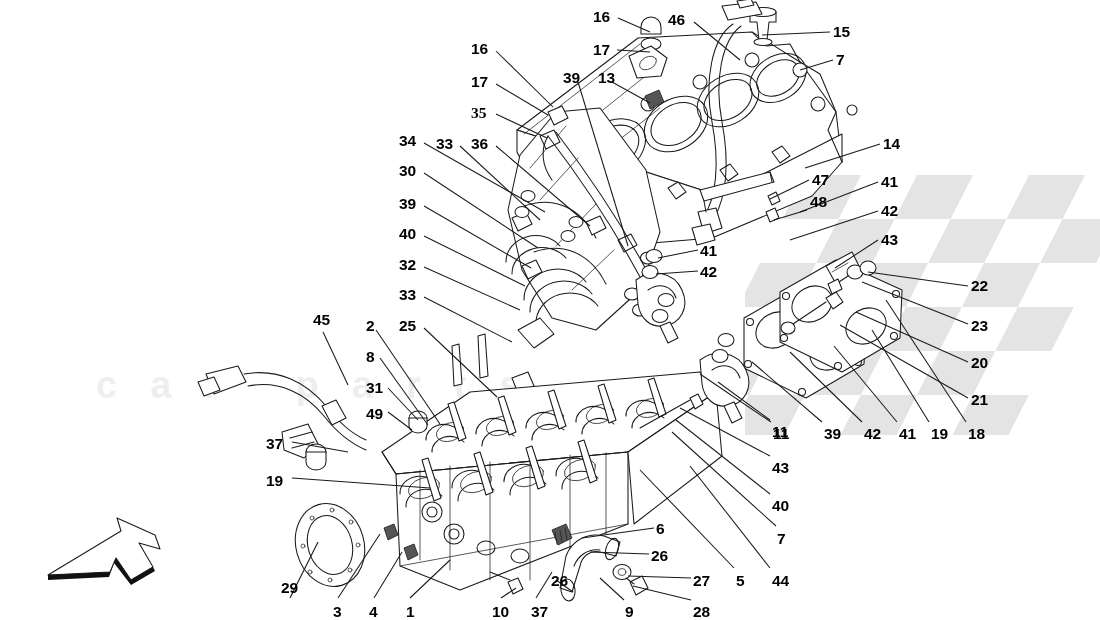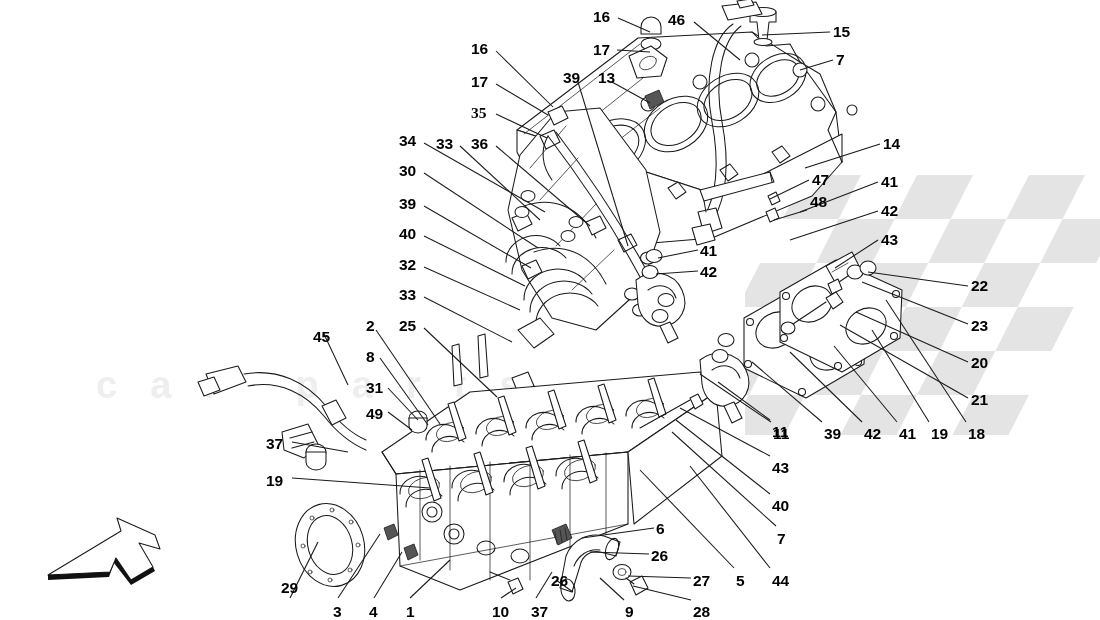--- a/index.html
+++ b/index.html
@@ -471,21 +471,21 @@
       <div class="cal" style="left: 810px; top: 194px;">48</div>
       <div class="cal" style="left: 881px; top: 203px;">42</div>
       <div class="cal" style="left: 399px; top: 226px;">40</div>
       <div class="cal" style="left: 881px; top: 232px;">43</div>
       <div class="cal" style="left: 700px; top: 243px;">41</div>
       <div class="cal" style="left: 399px; top: 257px;">32</div>
       <div class="cal" style="left: 700px; top: 264px;">42</div>
       <div class="cal" style="left: 971px; top: 278px;">22</div>
       <div class="cal" style="left: 399px; top: 287px;">33</div>
       <div class="cal" style="left: 971px; top: 318px;">23</div>
-      <div class="cal" style="left: 313px; top: 329px;">45</div>
+      <div class="cal" style="left: 313px; top: 312px;">45</div>
       <div class="cal" style="left: 366px; top: 318px;">2</div>
       <div class="cal" style="left: 399px; top: 318px;">25</div>
       <div class="cal" style="left: 971px; top: 355px;">20</div>
       <div class="cal" style="left: 366px; top: 349px;">8</div>
       <div class="cal" style="left: 971px; top: 392px;">21</div>
       <div class="cal" style="left: 366px; top: 380px;">31</div>
       <div class="cal" style="left: 773px; top: 426px;">11</div>
       <div class="cal" style="left: 824px; top: 426px;">39</div>
       <div class="cal" style="left: 864px; top: 426px;">42</div>
       <div class="cal" style="left: 899px; top: 426px;">41</div>

